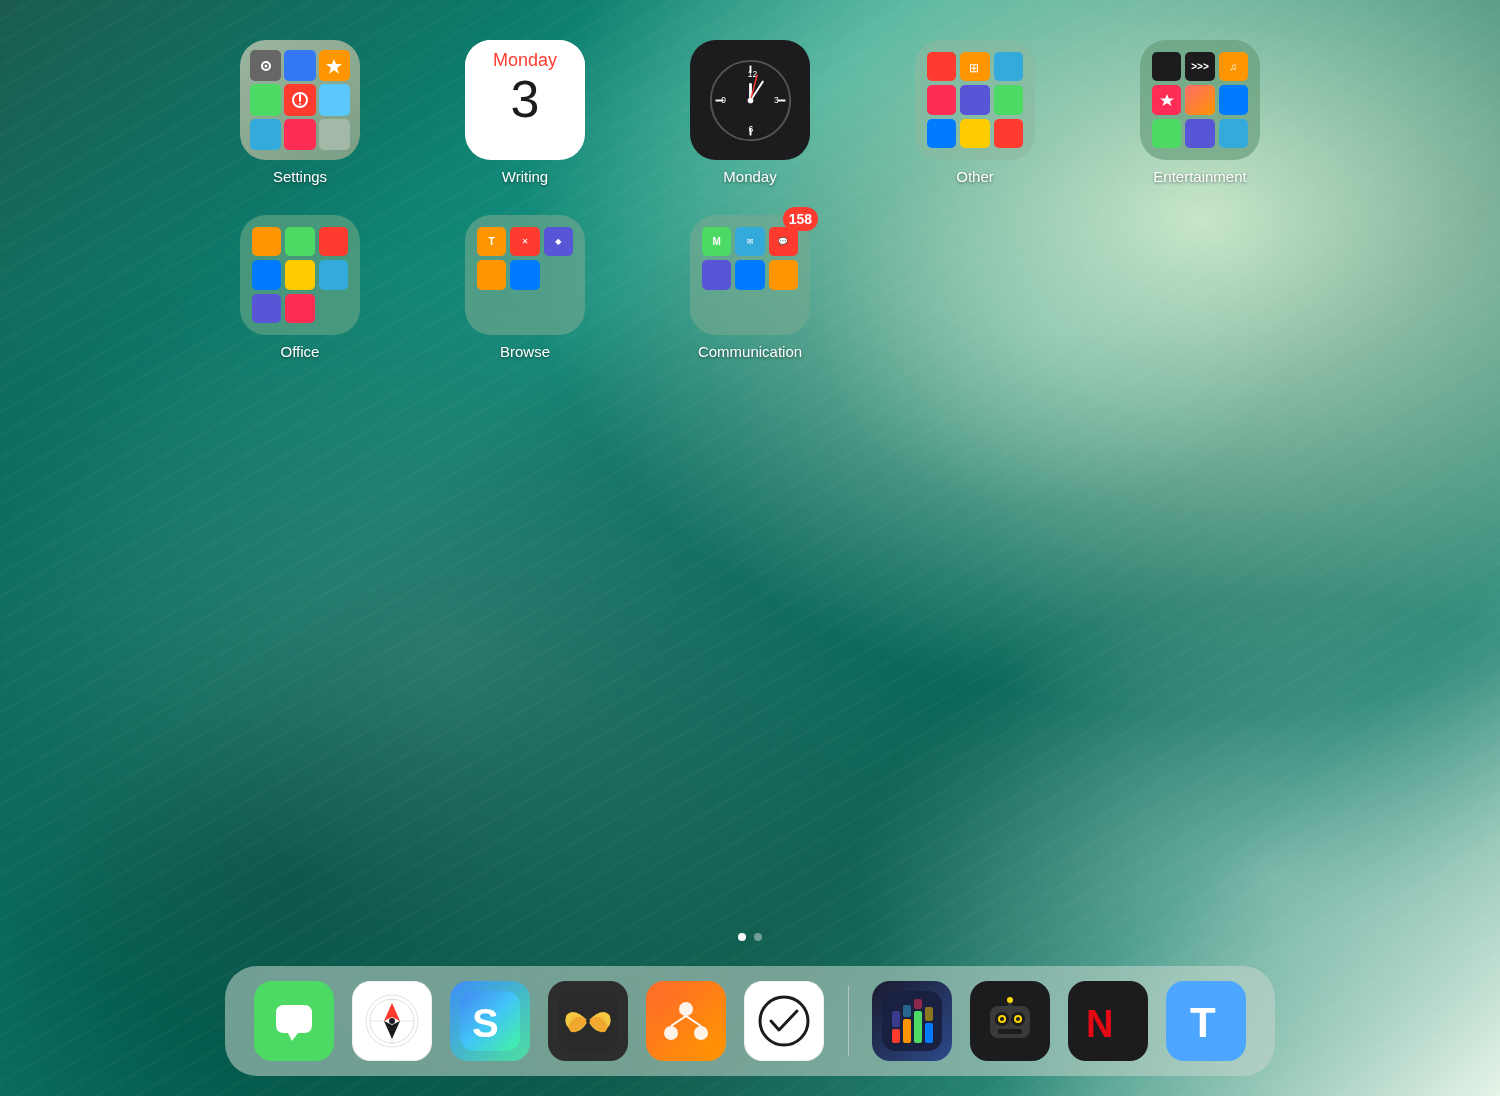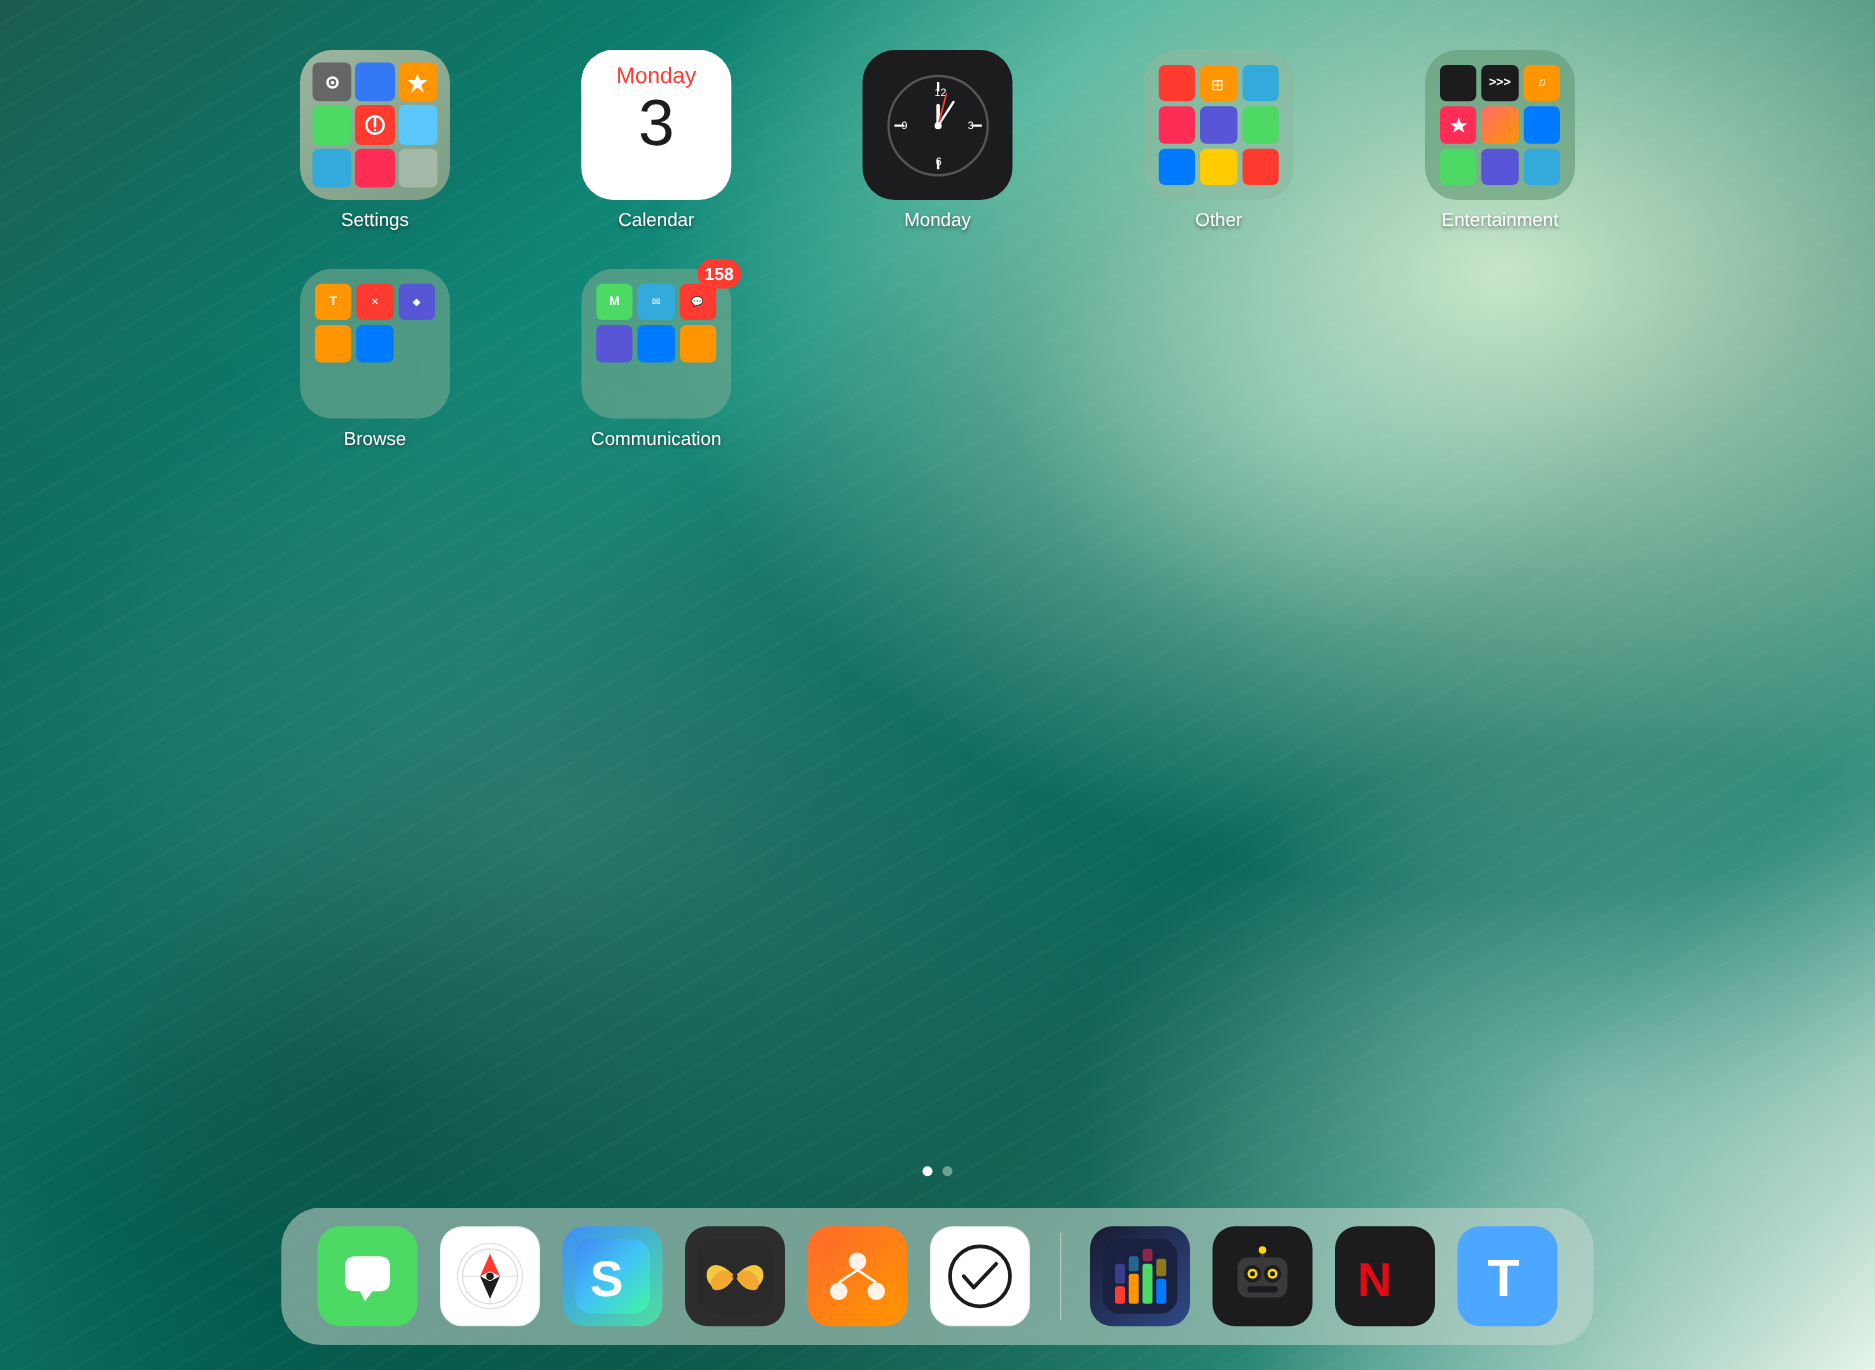--- a/index.html
+++ b/index.html
@@ -387,21 +387,21 @@
       <span class="app-label">Settings</span>
     </div>
 
     <div class="app-item">
       <div class="app-icon">
         <div class="icon-calendar">
           <div class="calendar-header">Monday</div>
           <div class="calendar-day">3</div>
         </div>
       </div>
-      <span class="app-label">Calendar</span>
+      <span class="app-label">Writing</span>
     </div>
 
     <div class="app-item">
       <div class="app-icon">
         <div class="icon-clock">
           <svg class="clock-svg" viewBox="0 0 90 90">
             <circle cx="45" cy="45" r="42" fill="#1c1c1e" stroke="#555" stroke-width="2"></circle>
 
             <line x1="45" y1="8" x2="45" y2="16" stroke="white" stroke-width="2"></line>
             <line x1="45" y1="74" x2="45" y2="82" stroke="white" stroke-width="2"></line>
@@ -466,20 +466,36 @@
           <div class="folder-app" style="background:linear-gradient(135deg,#ff6b6b,#ff9500);border-radius:5px;"></div>
           <div class="folder-app" style="background:#007aff;border-radius:5px;"></div>
           <div class="folder-app" style="background:#4cd964;border-radius:5px;"></div>
           <div class="folder-app" style="background:#5856d6;border-radius:5px;"></div>
           <div class="folder-app" style="background:#34aadc;border-radius:5px;"></div>
         </div>
       </div>
       <span class="app-label">Entertainment</span>
     </div>
 
+    <div class="app-item">
+      <div class="app-icon">
+        <div class="icon-folder" style="background:rgba(90,160,130,0.75);">
+          <div class="folder-app" style="background:#ff9500;border-radius:5px;"></div>
+          <div class="folder-app" style="background:#4cd964;border-radius:5px;"></div>
+          <div class="folder-app" style="background:#ff3b30;border-radius:5px;"></div>
+          <div class="folder-app" style="background:#007aff;border-radius:5px;"></div>
+          <div class="folder-app" style="background:#ffcc00;border-radius:5px;"></div>
+          <div class="folder-app" style="background:#34aadc;border-radius:5px;"></div>
+          <div class="folder-app" style="background:#5856d6;border-radius:5px;"></div>
+          <div class="folder-app" style="background:#ff2d55;border-radius:5px;"></div>
+          <div class="folder-app" style="background:transparent;border-radius:5px;"></div>
+        </div>
+      </div>
+      <span class="app-label">Office</span>
+    </div>
 
     <div class="app-item">
       <div class="app-icon">
         <div class="icon-folder" style="background:rgba(120,170,145,0.6);">
           <div class="folder-app" style="background:#ff9500;border-radius:5px;display:flex;align-items:center;justify-content:center;">
               <span style="color:white;font-size:10px;font-weight:bold;">T</span>
             </div>
           <div class="folder-app" style="background:#ff3b30;border-radius:5px;display:flex;align-items:center;justify-content:center;">
               <span style="color:white;font-size:8px;">✕</span>
             </div>

